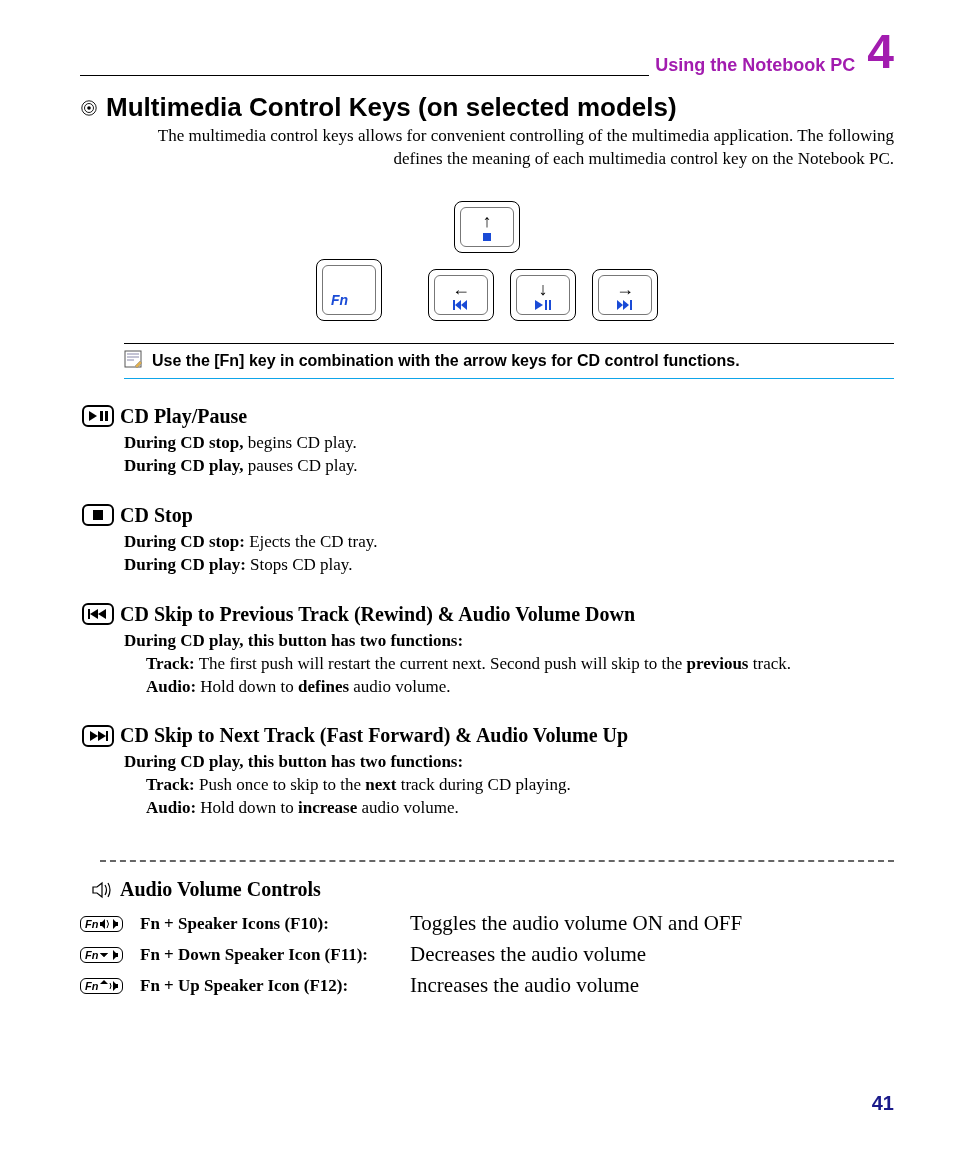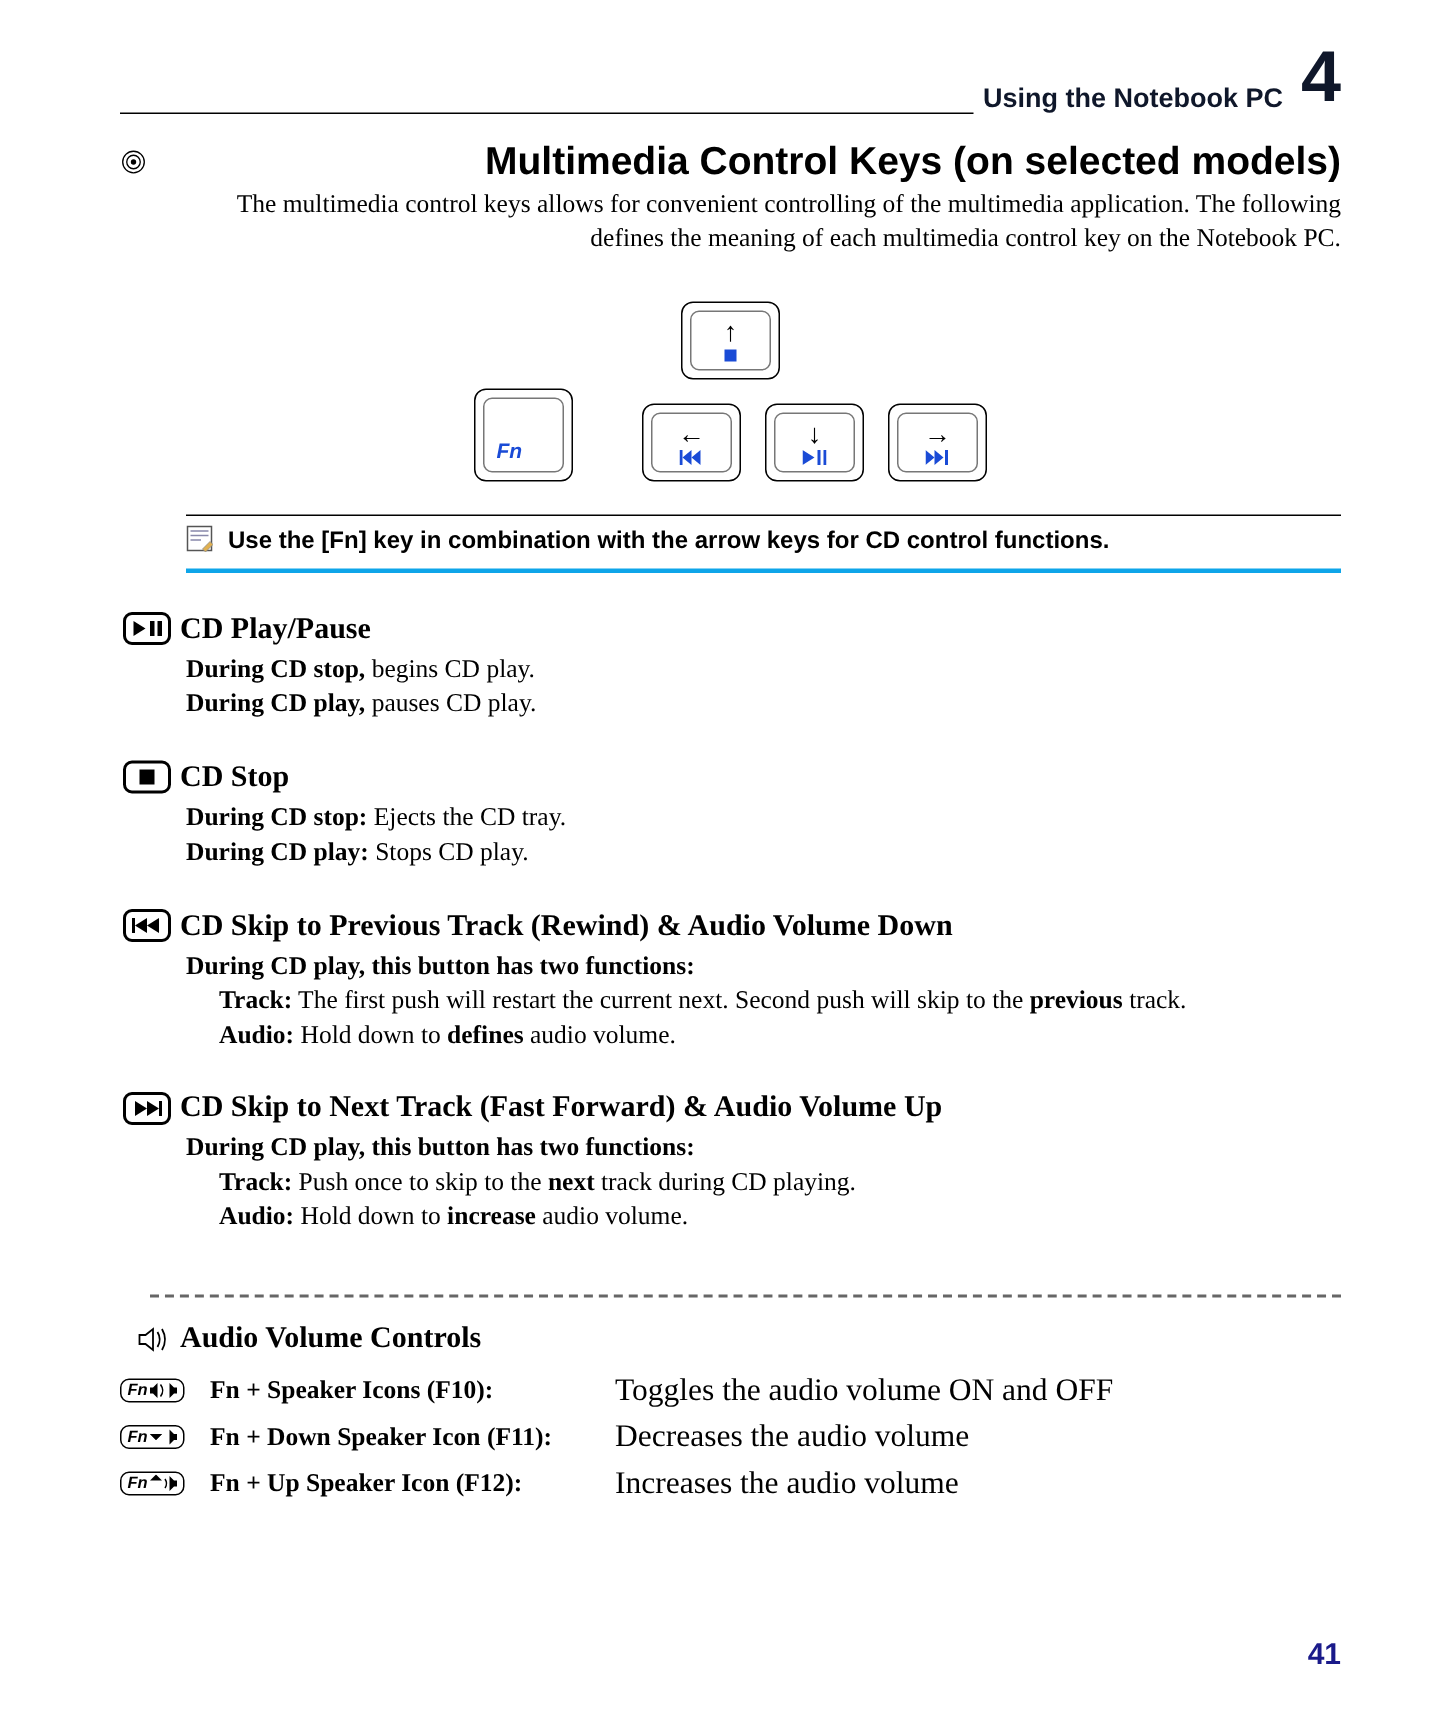--- a/index.html
+++ b/index.html
@@ -20,21 +20,21 @@
     border-top: 1px solid #000;
     margin-top: 45px;
     position: relative;
   }
   .chapter-title {
     position: absolute;
     right: 0;
     top: -48px;
     font-family: Helvetica, Arial, sans-serif;
     font-weight: bold;
-    color: #0f172a;
+    color: #a21caf;
     font-size: 18px;
     display: flex;
     align-items: flex-end;
     background: #fff;
     padding-left: 6px;
   }
   .chapter-num {
     font-size: 48px;
     line-height: 1;
     margin-left: 12px;
@@ -97,21 +97,21 @@
     font-weight: bold;
   }
   .media-glyph {
     color: #1a4bd6;
     font-size: 12px;
     margin-top: 2px;
   }
   .media-glyph svg { display:block; }
   .note-box {
     border-top: 1px solid #000;
-    border-bottom: 3px solid #0ea5e9;
+    border-bottom: 1px solid #0ea5e9;
     margin: 0 0 0 44px;
     padding: 6px 0;
     display: flex;
     align-items: center;
     gap: 10px;
   }
   .note-text {
     font-family: Helvetica, Arial, sans-serif;
     font-weight: bold;
     font-size: 16px;
@@ -213,21 +213,21 @@
 
 <div class="page">
 
   <div class="header-line">
     <div class="chapter-title">
       <span>Using the Notebook PC</span>
       <span class="chapter-num">4</span>
     </div>
   </div>
 
-  <div style="display:flex;align-items:center;gap:8px;margin-top:16px;justify-content:space-between;">
+  <div style="display:flex;align-items:center;gap:8px;margin-top:16px;">
     <span class="bullet-circle">
       <svg viewBox="0 0 20 20" width="18" height="18">
           <circle cx="10" cy="10" r="8" fill="none" stroke="#000"></circle>
           <circle cx="10" cy="10" r="5" fill="none" stroke="#000"></circle>
           <circle cx="10" cy="10" r="2" fill="#000"></circle>
         </svg>
     </span>
     <h1 class="section-title" style="margin:0">Multimedia Control Keys (on selected models)</h1>
   </div>
 

